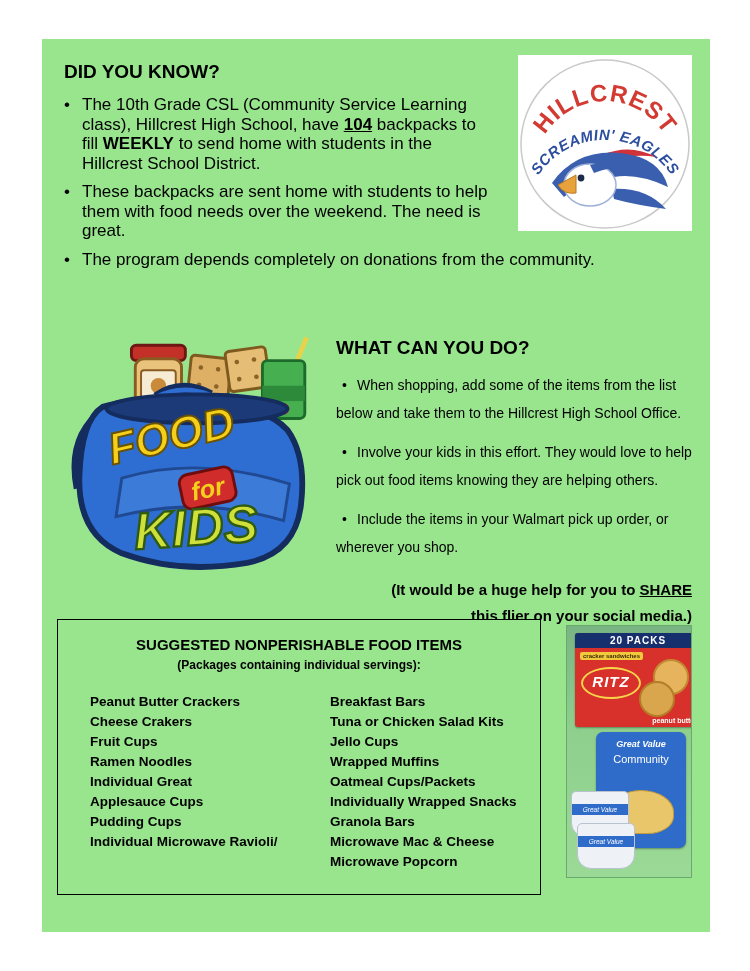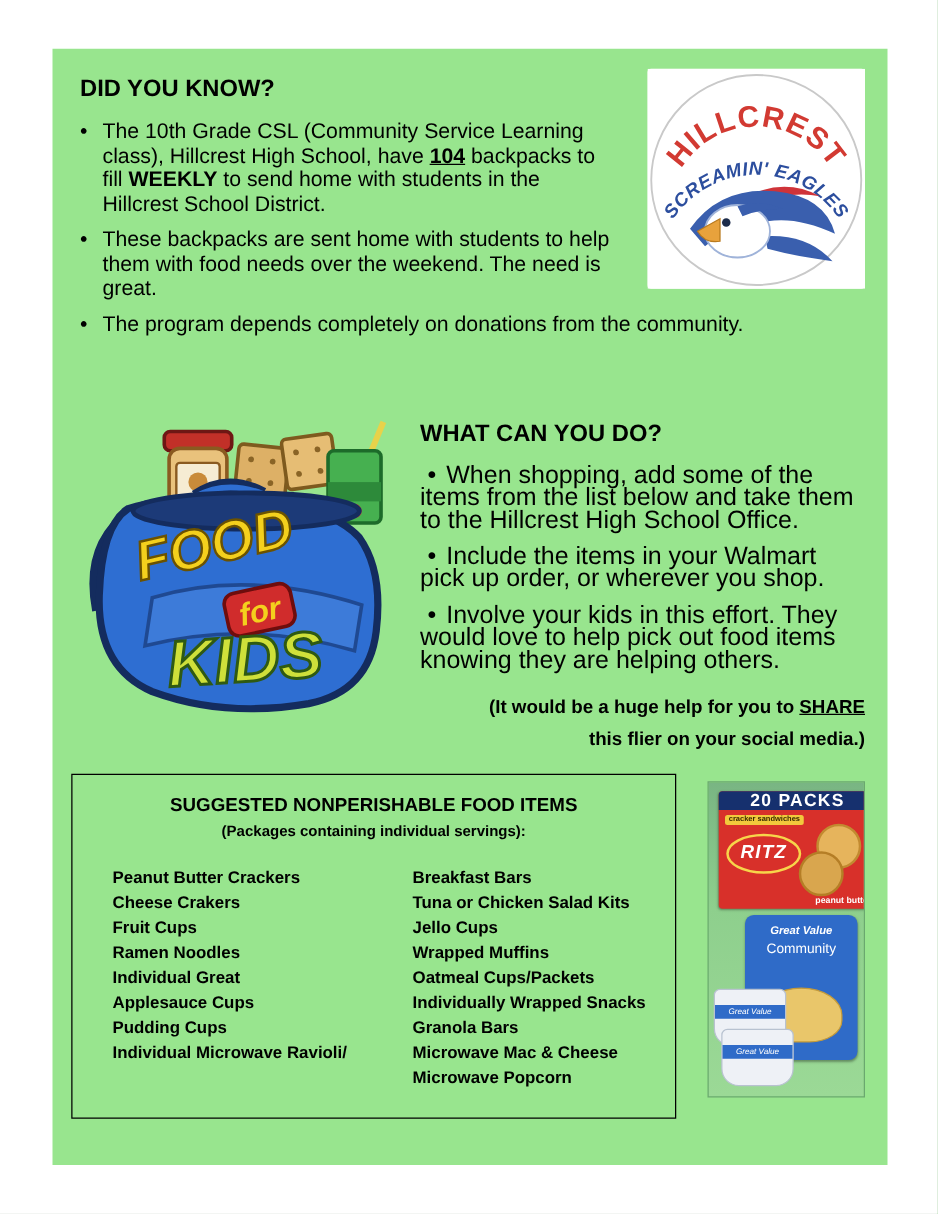--- a/index.html
+++ b/index.html
@@ -27,21 +27,21 @@
   .dot { display:inline-block; width:18px; text-indent:0; }
   .bd { font-weight:bold; }
   .bdu { font-weight:bold; text-decoration:underline; }
 
   
   .section-middle { position:absolute; left:22px; top:288px; right:18px; display:flex; gap:10px; }
   .clipart-wrap { width:262px; flex:none; }
   .clipart-wrap svg { display:block; width:262px; height:258px; }
   .wcyd-col { flex:1; padding-top:10px; }
   .wcyd-heading { font-size:19px; font-weight:bold; margin:0 0 12px 0; }
-  .wcyd-li { font-size:20px; line-height:18px; margin-bottom:11px; }
+  .wcyd-li { font-size:14px; line-height:28px; margin-bottom:11px; }
   .wcyd-li .dot { width:15px; margin-left:6px; }
   .share-note { margin-top:16px; font-weight:bold; font-size:15px; text-align:right; line-height:26px; }
   .share-note .und { text-decoration:underline; }
 
   
   .section-bottom { position:absolute; left:15px; top:580px; right:18px; display:flex; gap:25px; }
   .food-box {
     width:484px; flex:none; border:1.5px solid #000; box-sizing:border-box;
     padding:14px 0 16px 0; height:276px;
   }
@@ -52,21 +52,21 @@
   .fb-col-left { width:240px; }
   .fb-col-right { flex:1; }
 
   
   .photo {
     flex:1; height:253px; margin-top:6px; position:relative; overflow:hidden;
     background:linear-gradient(180deg,#79b583 0%, #8ecf8d 40%, #9bd996 100%);
     border:1px solid #6aa86f; box-sizing:border-box;
   }
   .ritz-box { position:absolute; left:8px; top:7px; width:126px; height:94px; background:#d8302a; border-radius:3px; box-shadow:0 1px 2px rgba(0,0,0,.35); }
-  .packs-band { position:absolute; top:0; left:0; right:0; height:15px; background:#16306e; color:#fff; font-size:14px; font-weight:bold; text-align:center; line-height:15px; letter-spacing:1px; border-radius:3px 3px 0 0; }
+  .packs-band { position:absolute; top:0; left:0; right:0; height:15px; background:#16306e; color:#fff; font-size:10px; font-weight:bold; text-align:center; line-height:15px; letter-spacing:1px; border-radius:3px 3px 0 0; }
   .ritz-chip { position:absolute; left:5px; top:19px; background:#f2c93c; color:#3a2a00; font-size:6px; font-weight:bold; padding:1px 3px; border-radius:2px; }
   .ritz-oval { position:absolute; left:6px; top:34px; width:56px; height:28px; border:2px solid #f7d54a; border-radius:50%; color:#fff; font-size:15px; font-weight:bold; font-style:italic; text-align:center; line-height:26px; letter-spacing:1px; }
   .cracker1 { position:absolute; right:12px; top:26px; width:32px; height:32px; border-radius:50%; background:#e6b45c; border:2px solid #c28a30; }
   .cracker2 { position:absolute; right:26px; top:48px; width:32px; height:32px; border-radius:50%; background:#d9a64e; border:2px solid #b57e26; }
   .ritz-flavor { position:absolute; right:4px; bottom:3px; color:#fff; font-size:7px; font-weight:bold; }
   .cereal-bag { position:absolute; right:5px; top:106px; width:90px; height:116px; background:#2f6bc8; border-radius:7px; box-shadow:0 1px 2px rgba(0,0,0,.35); }
   .bag-brand { color:#fff; font-size:9px; font-style:italic; font-weight:bold; text-align:center; padding-top:7px; }
   .bag-variant { color:#fff; font-size:11px; text-align:center; margin-top:4px; }
   .cereal-blob { position:absolute; left:12px; right:12px; bottom:14px; height:42px; background:#e9c66a; border-radius:50% 50% 40% 40%; border:1px solid #c49a3a; }
   .cups-stack { position:absolute; left:4px; bottom:8px; width:66px; height:78px; }
@@ -179,24 +179,24 @@
         </svg>
       </div>
 
       <div class="wcyd-col">
         <div class="wcyd-heading">WHAT CAN YOU DO?</div>
 
         <div class="wcyd-li">
           <span class="dot">•</span><span>When shopping, add some of the items from the list below and take them to the Hillcrest High School Office.</span>
         </div>
         <div class="wcyd-li">
+          <span class="dot">•</span><span>Involve your kids in this effort.  They would love to help pick out food items knowing they are helping others.</span>
+        </div>
+        <div class="wcyd-li">
           <span class="dot">•</span><span>Include the items in your Walmart pick up order, or wherever you shop.</span>
-        </div>
-        <div class="wcyd-li">
-          <span class="dot">•</span><span>Involve your kids in this effort.  They would love to help pick out food items knowing they are helping others.</span>
         </div>
 
         <div class="share-note">
           <div><span>(It would be a huge help for you to </span><span class="und">SHARE</span></div>
           <div>this flier on your social media.)</div>
         </div>
       </div>
     </div>
 
     <div class="section-bottom">

